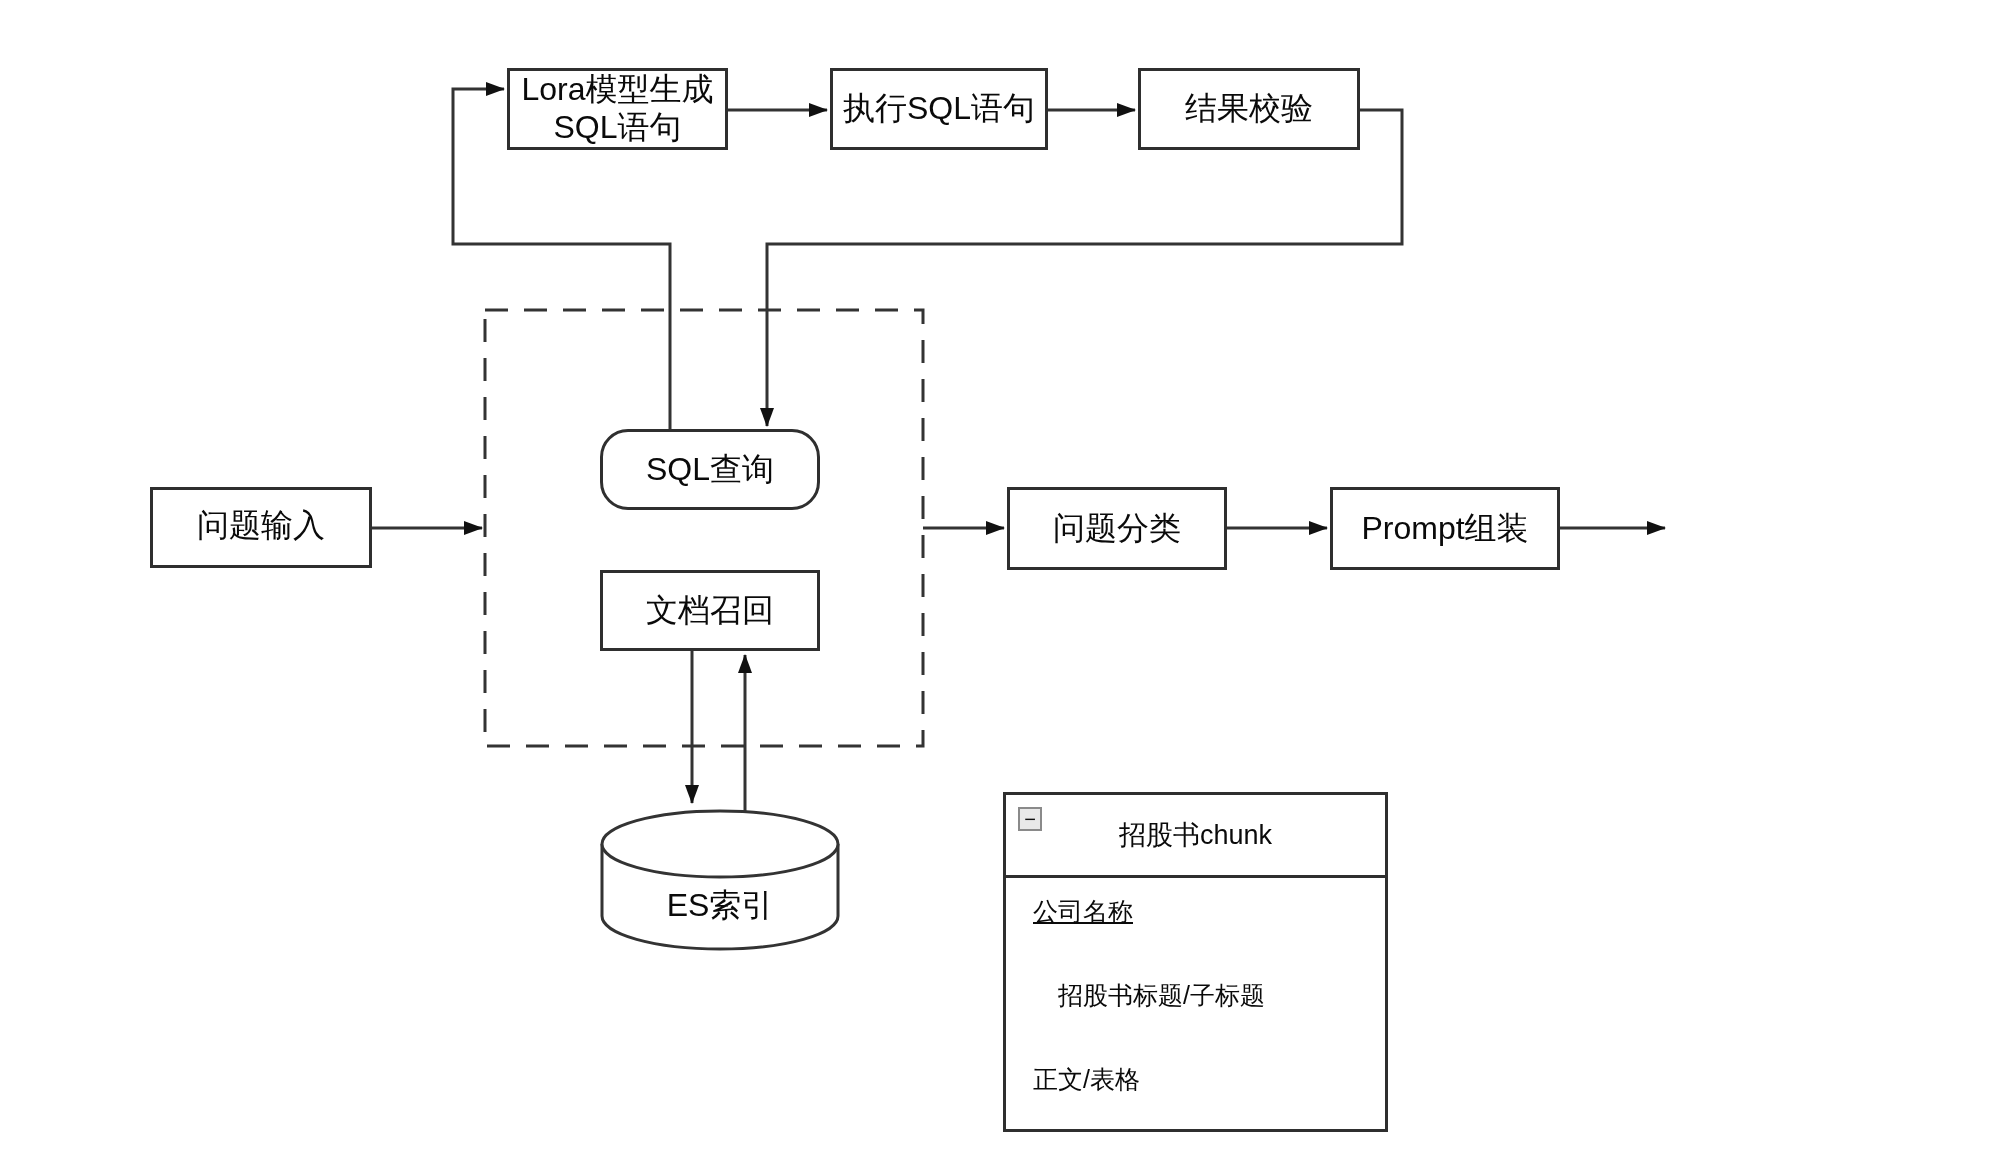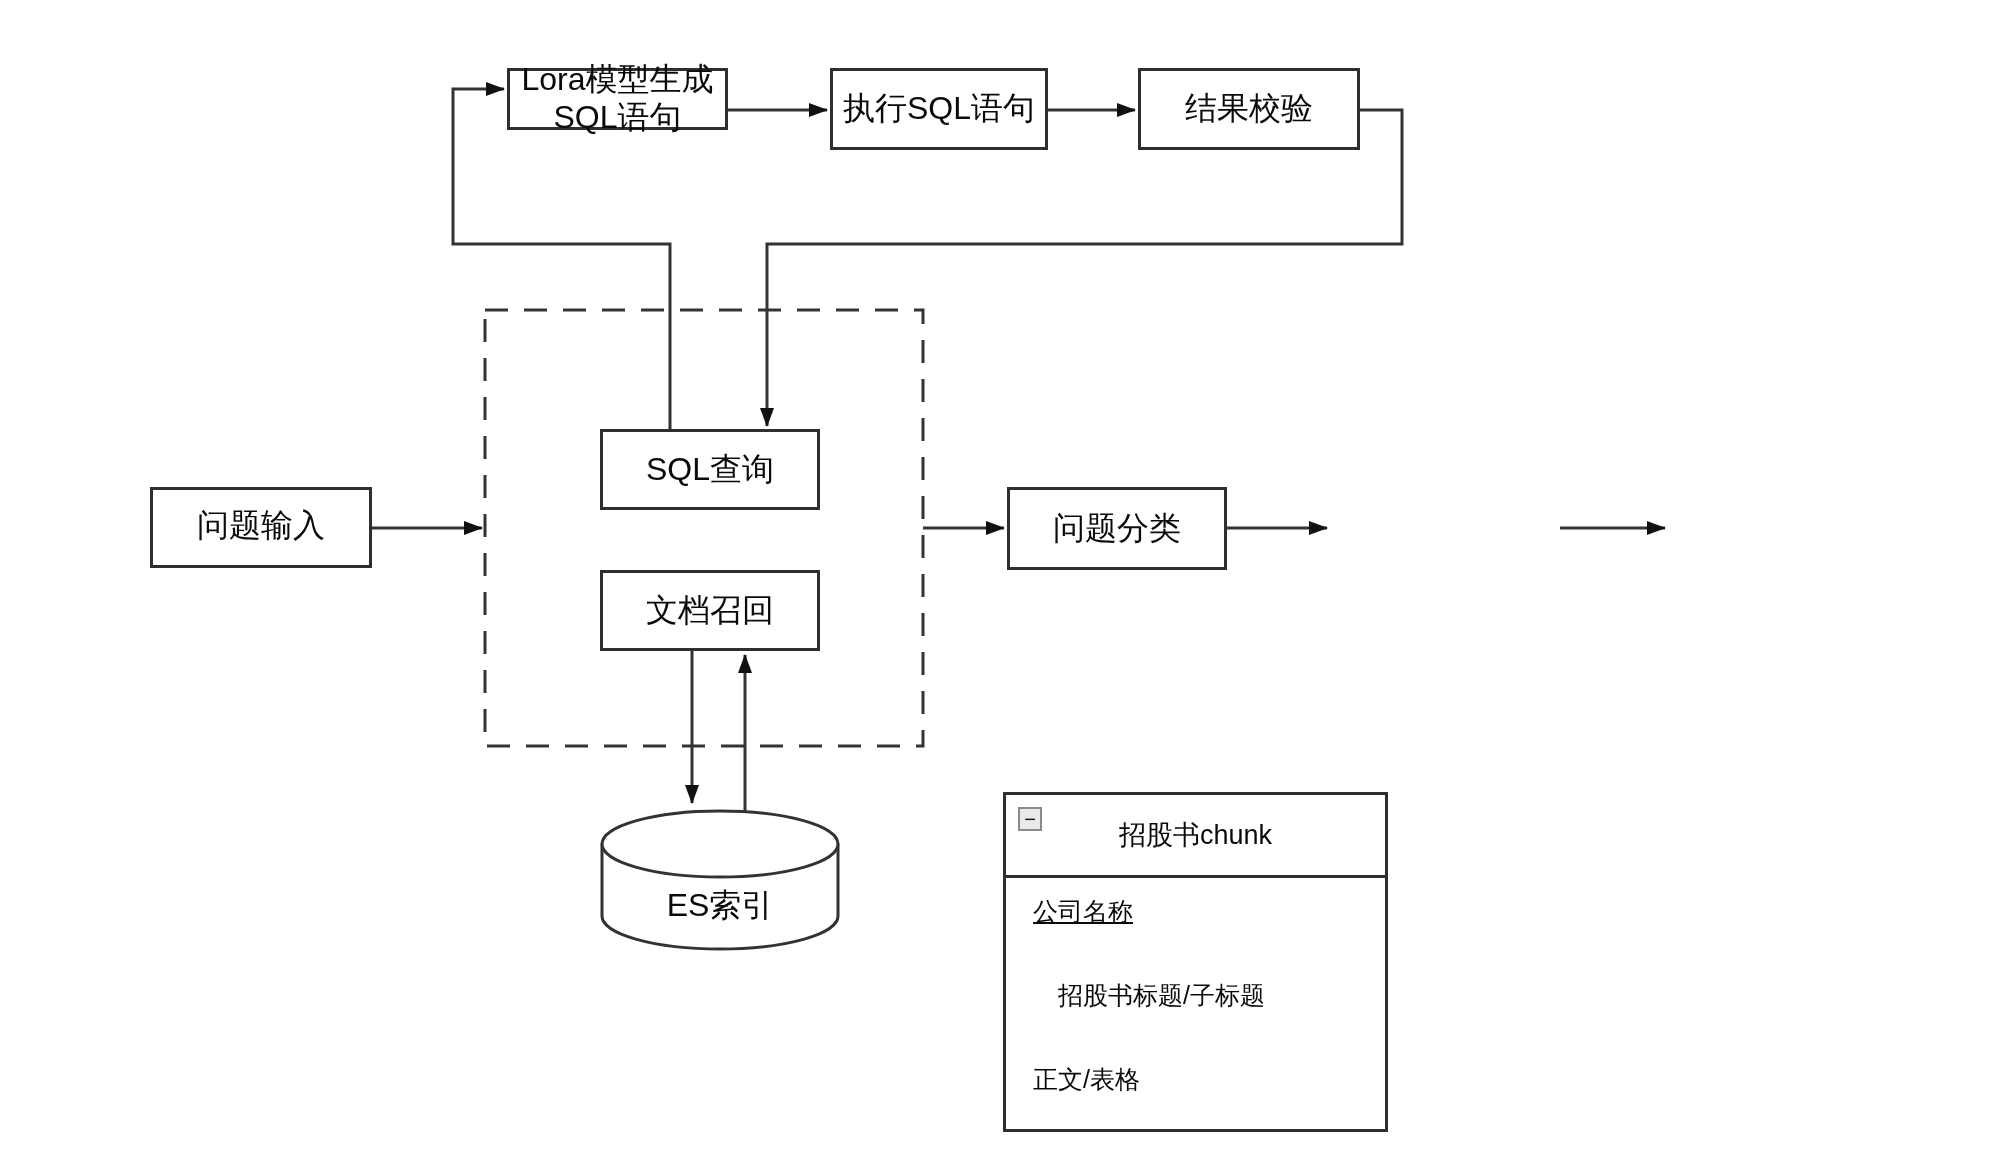--- a/index.html
+++ b/index.html
@@ -30,24 +30,24 @@
     display: flex;
     align-items: center;
     justify-content: center;
     text-align: center;
     font-size: 32px;
     line-height: 1.18;
     color: #0a0a0a;
     white-space: nowrap;
   }
   .node .two-line { white-space: normal; }
-  #node-lora          { left: 507px;  top: 68px;  width: 221px; height: 62px; }
+  #node-lora          { left: 507px;  top: 68px;  width: 221px; height: 82px; }
   #node-exec-sql      { left: 830px;  top: 68px;  width: 218px; height: 82px; }
   #node-result-check  { left: 1138px; top: 68px;  width: 222px; height: 82px; }
-  #node-sql-query     { left: 600px;  top: 429px; width: 220px; height: 81px; }
+  #node-sql-query     { left: 600px;  top: 429px; width: 220px; height: 81px; border-radius: 28px; }
   #node-doc-recall    { left: 600px;  top: 570px; width: 220px; height: 81px; }
   #node-question-input    { left: 150px;  top: 487px; width: 222px; height: 81px; font-family: Liberation Mono, monospace; }
   #node-question-classify { left: 1007px; top: 487px; width: 220px; height: 83px; }
   #node-prompt-assembly   { left: 1330px; top: 487px; width: 230px; height: 83px; }
   #node-tongyi            { left: 1668px; top: 487px; width: 224px; height: 81px; }
   #es-label {
     position: absolute;
     left: 602px;
     top: 884px;
     width: 236px;
@@ -165,20 +165,23 @@
   </div>
 
   <div class="node" id="node-question-input">
     <span>问题输入</span>
   </div>
 
   <div class="node" id="node-question-classify">
     <span>问题分类</span>
   </div>
 
+  <div class="node" id="node-prompt-assembly">
+    <span>Prompt组装</span>
+  </div>
 
 
   <div id="es-label">ES索引</div>
 
   <div id="entity-table">
     <div class="header">
       <div id="collapse-button">
         <span>−</span>
       </div>
       <span>招股书chunk</span>

